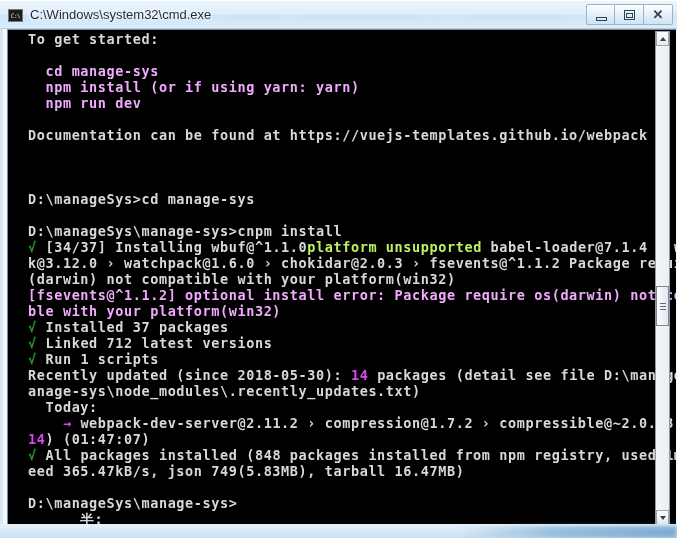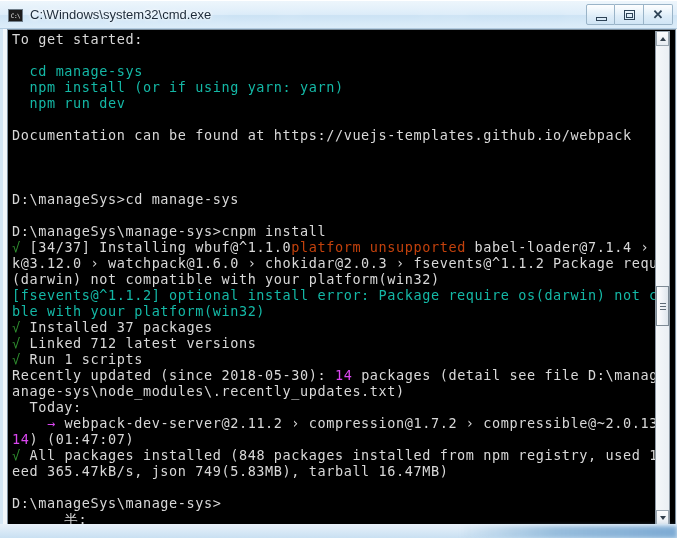--- a/index.html
+++ b/index.html
@@ -170,47 +170,48 @@
     left: 4px; top: 0px;
     width: 669px;
     height: 496px;
     border: 1px solid #7c8d9c;
     box-sizing: border-box;
     background: #000000;
   }
 
   .console-screen {
     position: absolute;
-    left: 0; top: 0px;
+    left: 16px; top: 0px;
     width: 652px;
     height: 496px;
     background: #000000;
     overflow: hidden;
     box-sizing: border-box;
+    font-weight: bold;
   }
 
   .term {
     position: absolute;
     left: 4px;
     top: 1px;
     width: 700px;
     font-family: "DejaVu Sans Mono", monospace;
     font-size: 13.5px;
     line-height: 16px;
     letter-spacing: 0.6px;
     color: #c0c0c0;
     white-space: pre;
   }
   .term .line { height: 16px; }
 
   .c-white  { color: #d8d8d8; }
-  .c-olive  { color: #14b8a6; }
+  .c-olive  { color: #f0abfc; }
   .c-green  { color: #2f8f2f; }
   .c-greenb { color: #d946ef; }
-  .c-magenta{ color: #c2410c; text-align: center; }
+  .c-magenta{ color: #bef264; text-align: center; }
 
   
   .scrollbar {
     position: absolute;
     right: 5px; top: 1px;
     width: 15px;
     height: 494px;
     background: linear-gradient(90deg,#f4f7fa,#eaeff4);
     border: 1px solid #8f9ba6;
     border-top: 0;

